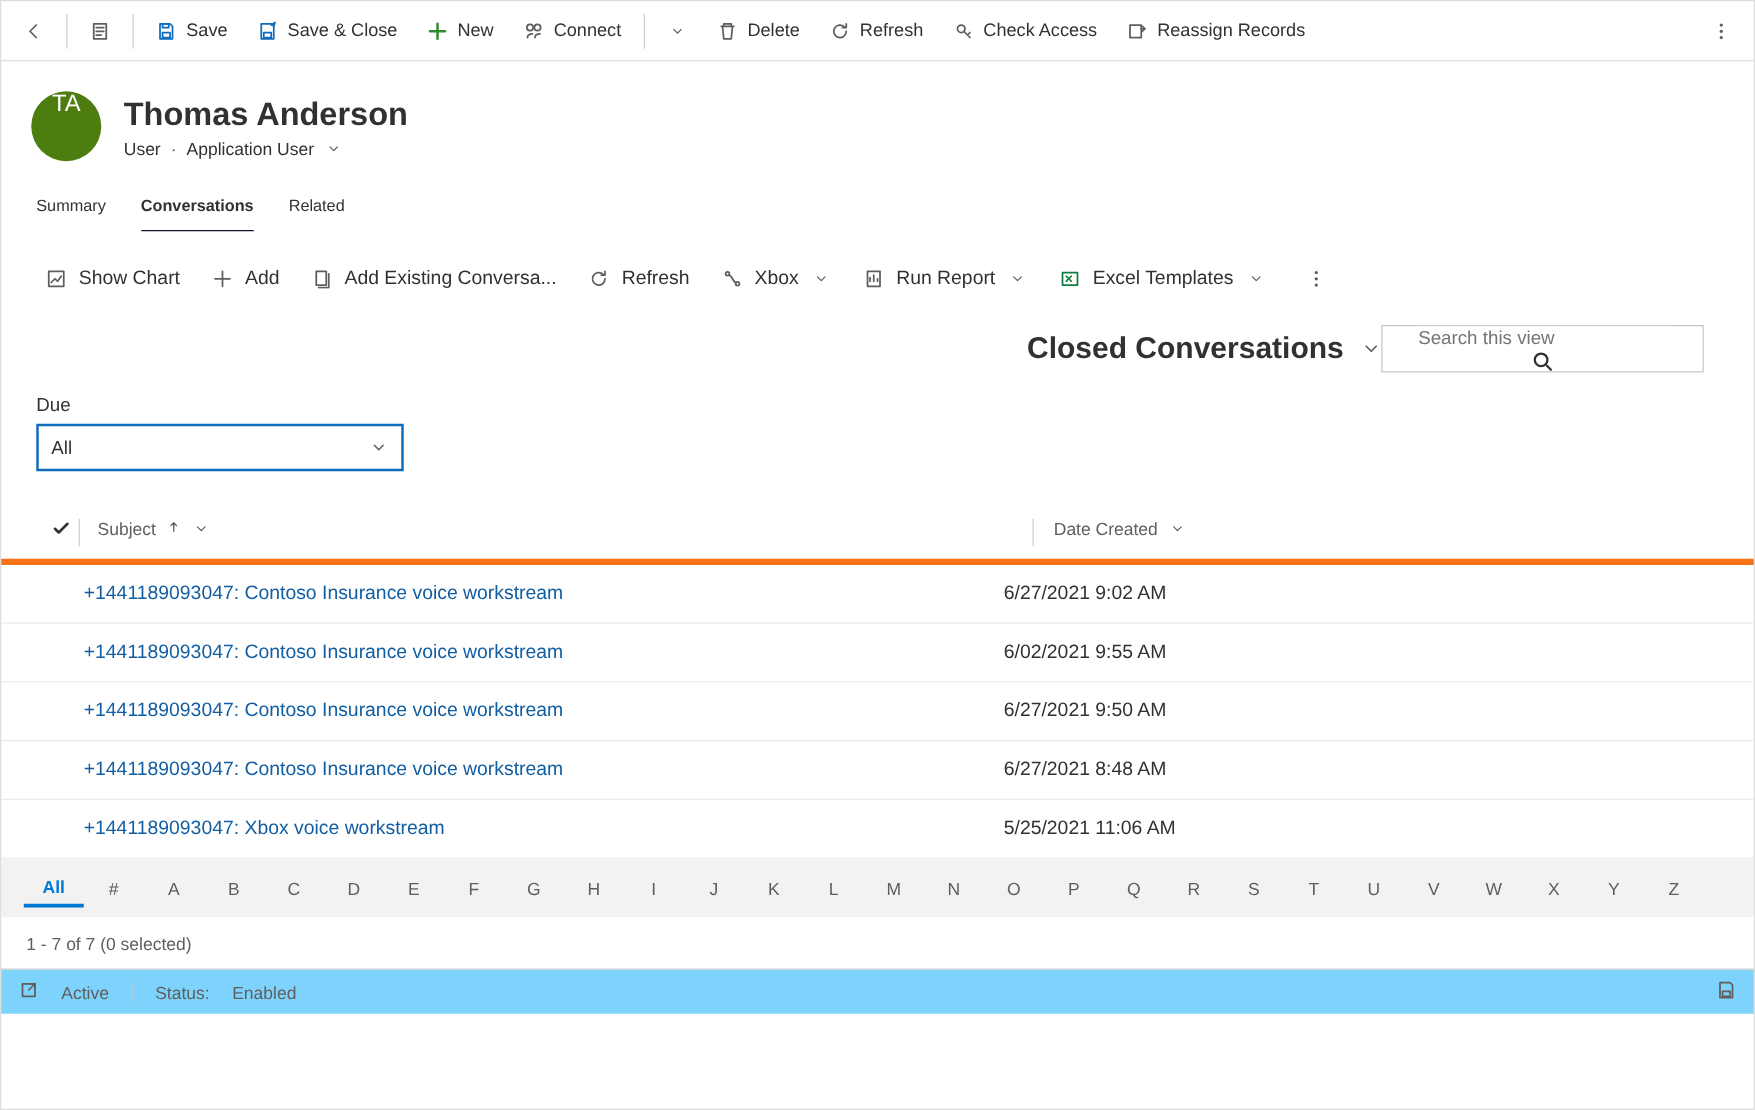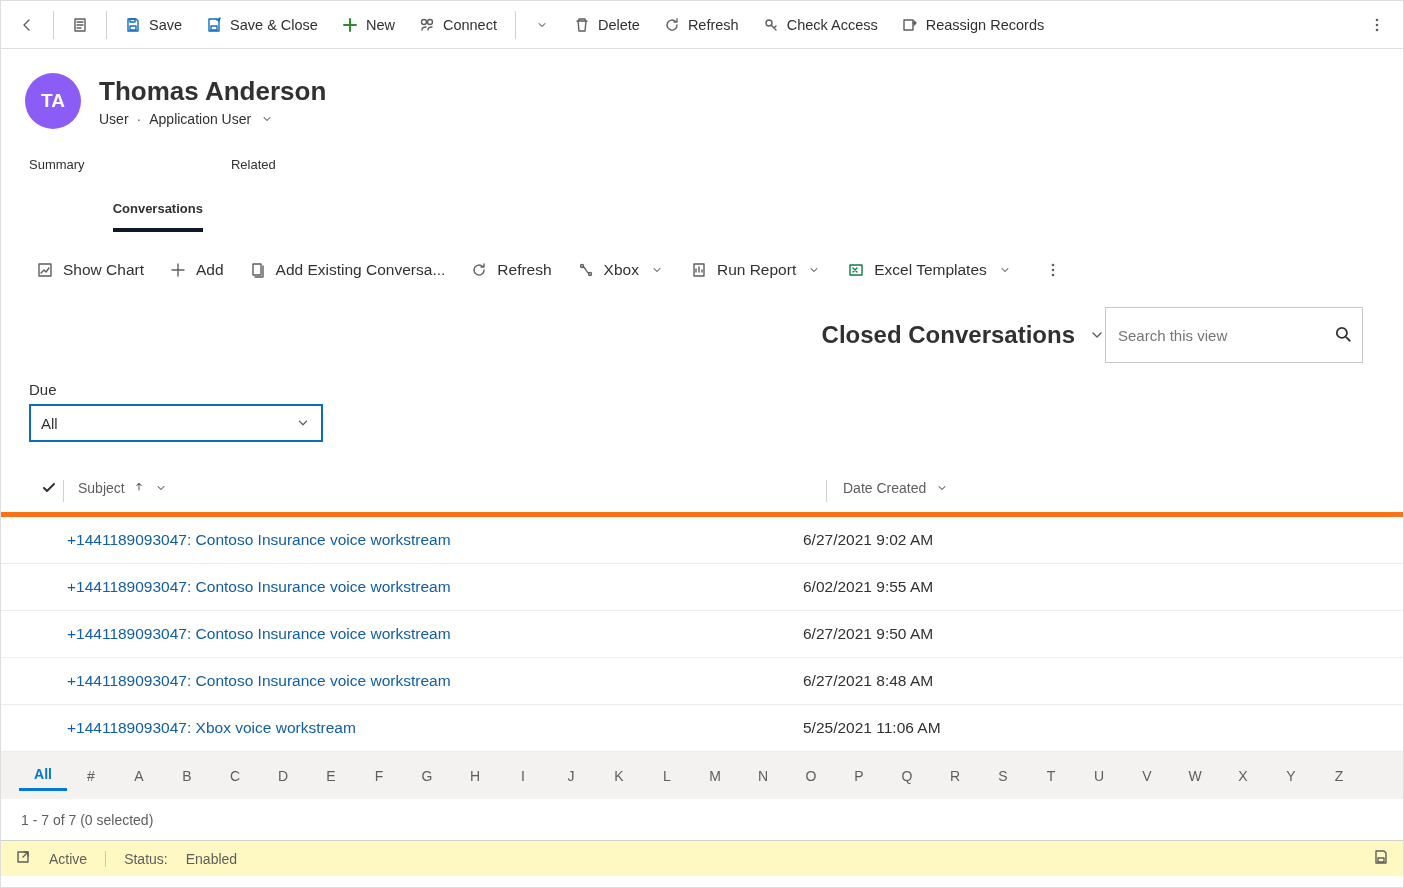--- a/index.html
+++ b/index.html
@@ -36,53 +36,54 @@
   .chev { width:16px; height:16px; display:inline-flex; align-items:center; justify-content:center; }
   .spacer { flex: 1; }
 
   
   .header {
     display: flex; align-items: center; gap: 18px;
     padding: 24px 28px 8px 24px;
   }
   .avatar {
     width: 56px; height:56px; border-radius:50%;
-    background:#8b5cf6; color:#fff;
-    display:flex; align-items:center; justify-content:center;
-    font-size:19px; font-weight:700;
+    background:#4d7c0f; color:#fff;
+    display:flex; align-items:flex-start; justify-content:center;
+    font-size:19px; font-weight:400;
   }
   .title-block .name { font-size:26px; font-weight:600; }
   .title-block .sub { font-size:14px; color:#323130; display:flex; align-items:center; gap:8px; margin-top:4px;}
   .title-block .sub .mid-dot { color:#605e5c; }
 
   
   .tabs {
     display:flex; gap:28px; padding: 14px 28px 0 28px;
     border-bottom: 1px solid #fff;
   }
   .tab { font-size:13px; padding: 6px 0 12px 0; cursor:pointer; }
-  .tab.active { font-weight:600; border-bottom: 4px solid #0f172a; margin-top: 44px; }
+  .tab.active { font-weight:600; border-bottom: 1px solid #0f172a; }
 
   
   .subbar {
     display:flex; align-items:center; gap:10px;
     padding: 22px 28px 0 28px;
   }
   .sb-btn { display:flex; align-items:center; gap:10px; padding:6px 8px; font-size:15.5px; cursor:pointer; }
 
   
   .viewrow {
     display:flex; align-items:center; justify-content:flex-end;
     padding: 22px 40px 0 44px;
   }
   .viewname { display:flex; align-items:center; gap:14px; font-size:24px; font-weight:600; }
   .searchbox {
     display:flex; align-items:center;
-    border:1px solid #c8c6c4; width:258px; height:56px;
+    border:1px solid #c8c6c4; width:258px; height:38px;
     padding: 0 10px;
+    flex-direction: column;
   }
   .searchbox input { flex:1; border:none; outline:none; font-size:15px; }
 
   
   .due-block { padding: 18px 28px 0 28px; }
   .due-label { font-size:15px; color:#323130; margin-bottom:6px; }
   .due-select {
     width: 294px; height:38px;
     border:2px solid #0f6cbd; 
     display:flex; align-items:center; justify-content:space-between;
@@ -127,21 +128,21 @@
     width:48px; text-align:center; padding:6px 0; cursor:pointer;
   }
   .alphabar .a-item.active { color:#0078d4; font-weight:600; border-bottom:3px solid #0078d4; }
 
   
   .count { padding:12px 20px; font-size:14px; color:#605e5c; border-top:1px solid #fff; }
 
   
   .statusbar {
     display:flex; align-items:center; gap:18px;
-    background:#fef9c3;
+    background:#7dd3fc;
     padding:8px 14px;
     font-size:14px;
     color:#605e5c;
     border-top:1px solid #d2d0ce;
   }
   .statusbar .sep { width:1px; height:16px; background:#c8c6c4; }
   .statusbar .rt { margin-left:auto; display:flex; gap:6px; align-items:center; }
 
   svg { stroke: #605e5c; stroke-width:1.4; fill:none; stroke-linecap:round; stroke-linejoin:round; }
 </style>

